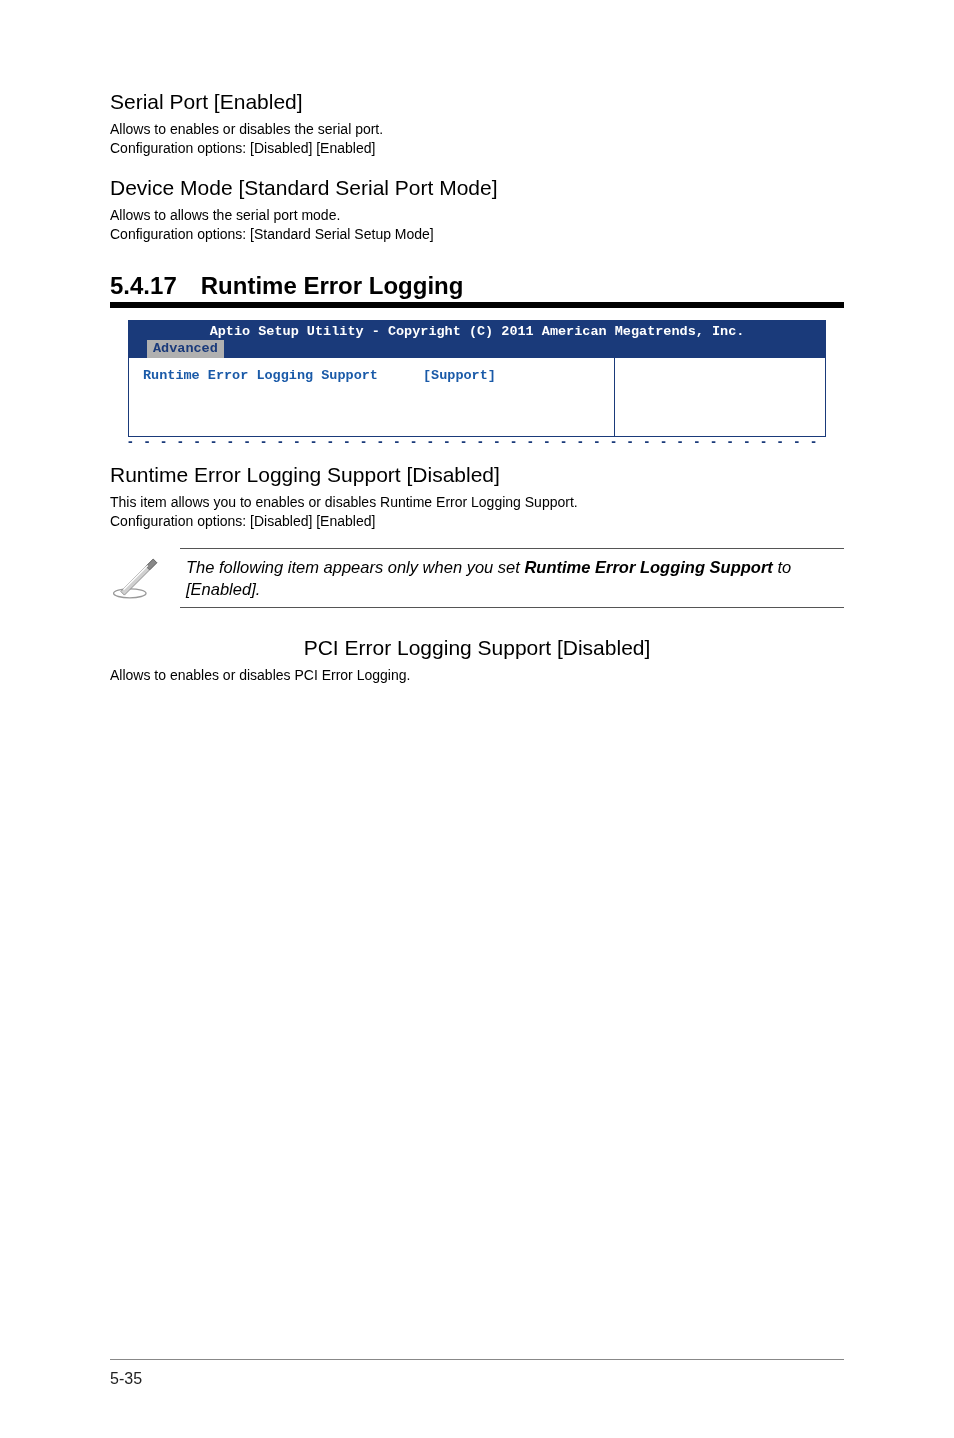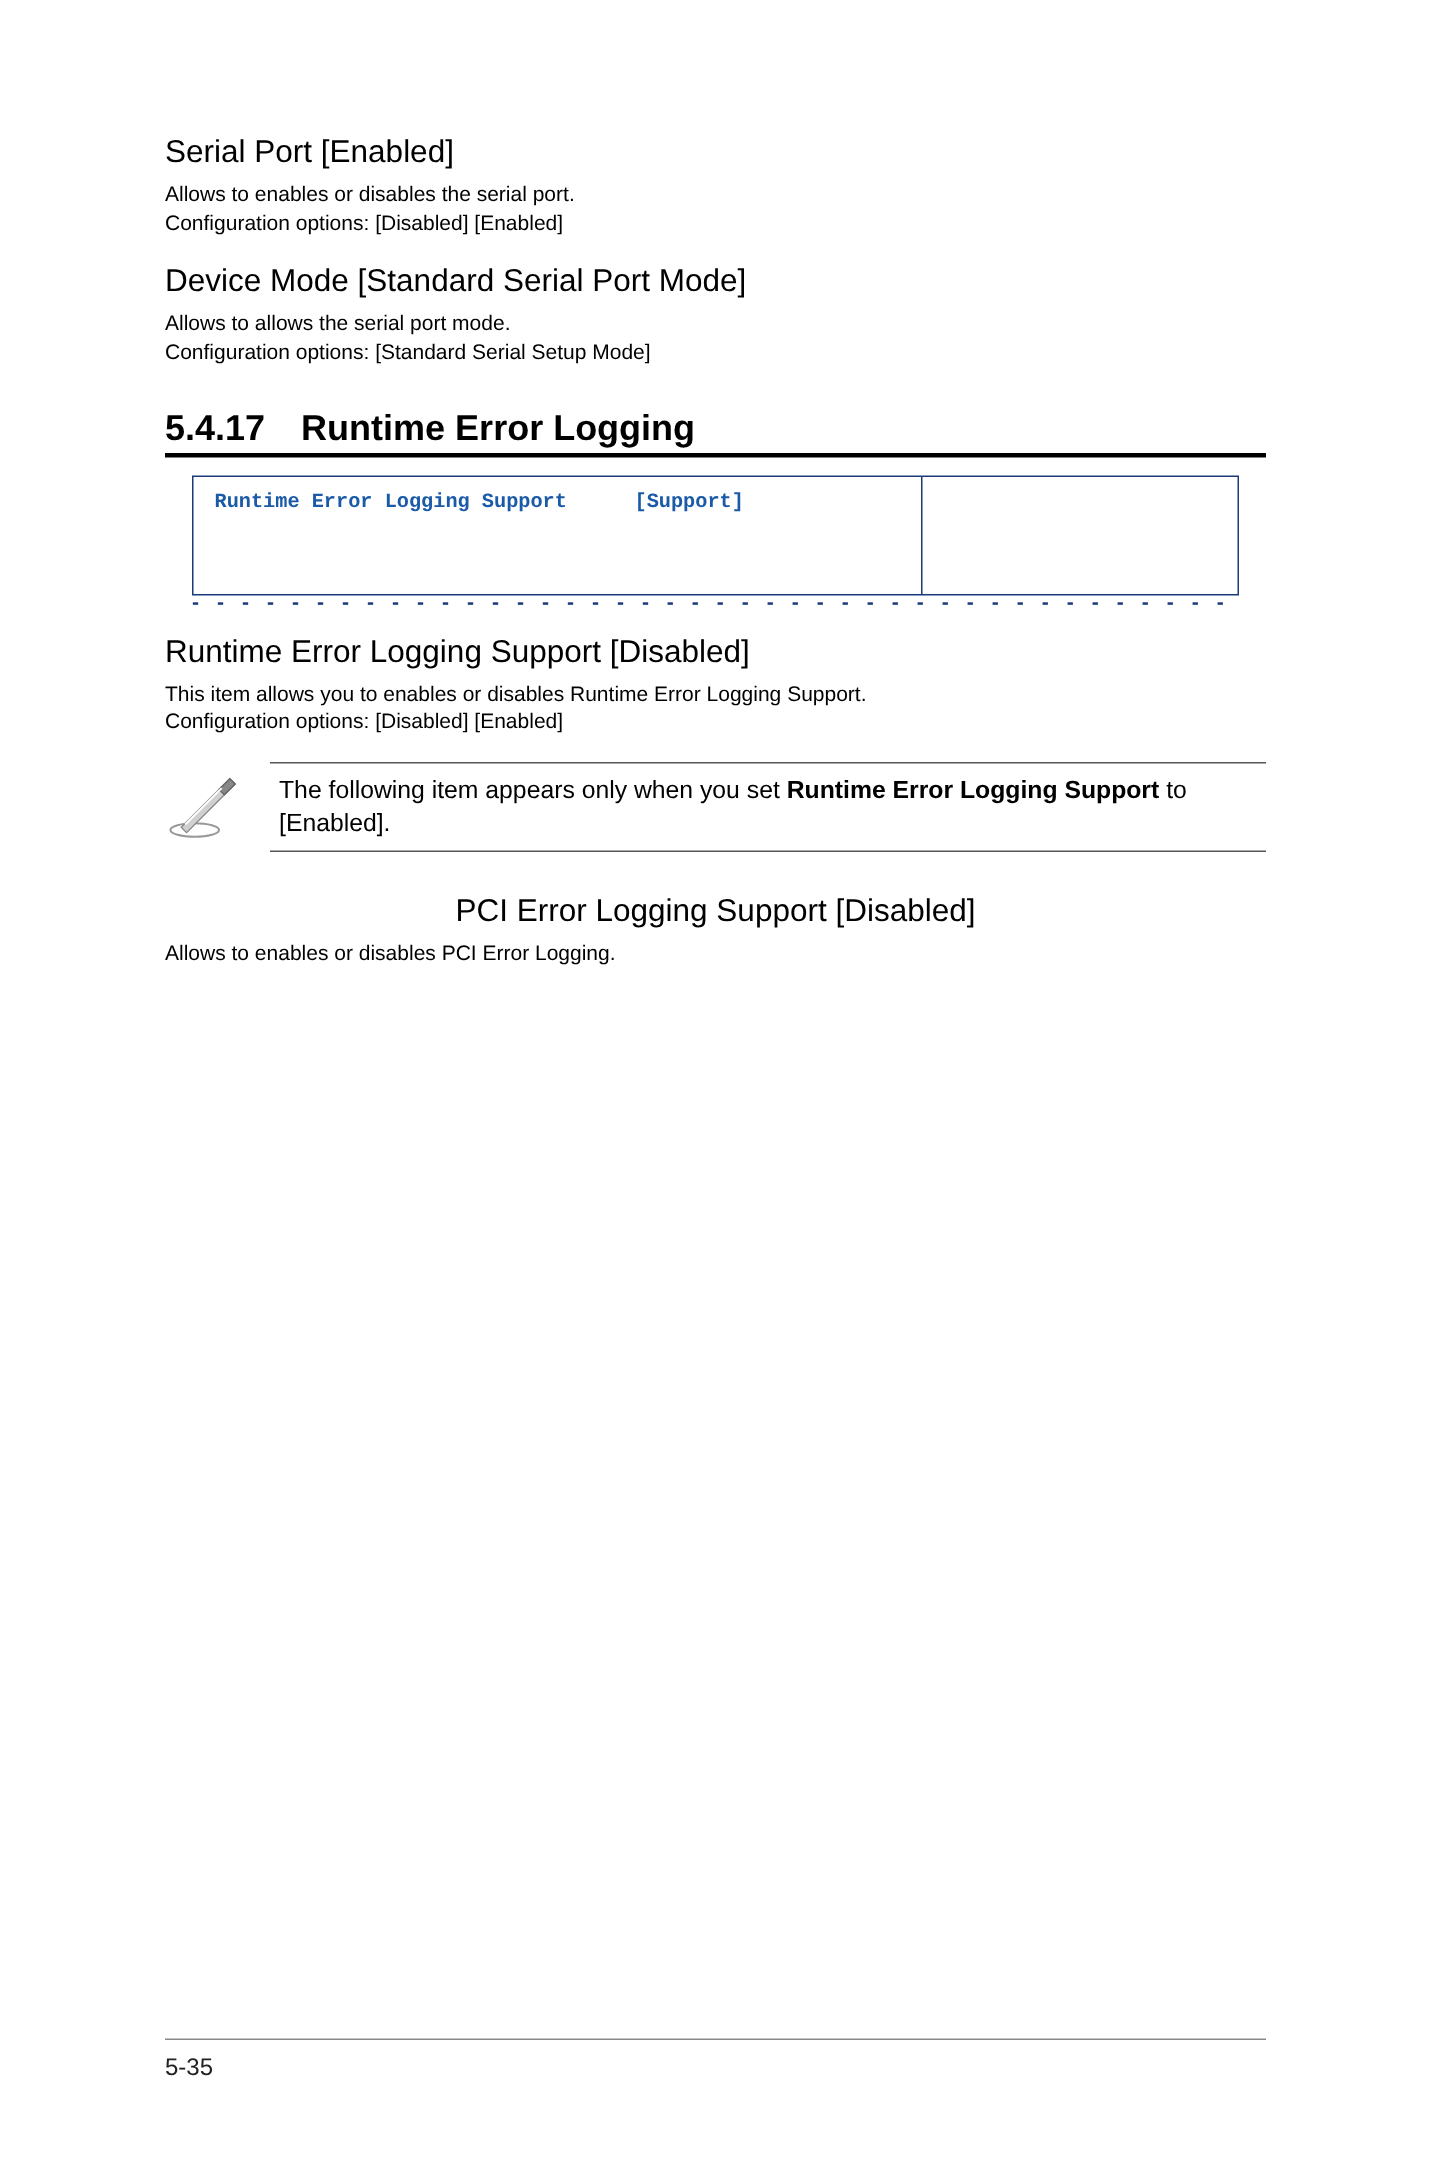--- a/index.html
+++ b/index.html
@@ -30,21 +30,21 @@
       font-size: 24px;
       font-weight: bold;
       margin-top: 28px;
       margin-bottom: 2px;
     }
     .section-number {
       display: inline-block;
       margin-right: 24px;
     }
     .section-underline {
-      border-bottom: 3px solid #000000;
+      border-bottom: 6px solid #000000;
       margin-bottom: 12px;
     }
     .bios-box {
       border: 1px solid #1a3a7a;
       margin: 0 18px 0 18px;
       background: #fff;
     }
     .bios-header {
       background: #1a3a7a;
       color: #fff;
@@ -108,20 +108,21 @@
     .note-hr {
       border: none;
       border-top: 1px solid #555;
       margin-left: 70px;
     }
     .note-row {
       display: flex;
       align-items: center;
       gap: 22px;
       padding: 6px 0;
+      font-style: italic;
     }
     .note-icon {
       width: 54px;
       height: 46px;
       flex-shrink: 0;
     }
     .note-text {
       font-size: 16.5px;
       line-height: 1.35;
     }
@@ -157,20 +158,26 @@
   <span>Configuration options: [Standard Serial Setup Mode]</span>
 </p>
 
 <div class="section-underline">
   <h2 class="section-heading">
     <span class="section-number">5.4.17</span><span>Runtime Error Logging</span>
   </h2>
 </div>
 
 <div class="bios-box">
+  <div class="bios-header">
+    <div class="bios-title-line">Aptio Setup Utility - Copyright (C) 2011 American Megatrends, Inc.</div>
+    <div class="bios-tab-row">
+      <div class="bios-tab">Advanced</div>
+    </div>
+  </div>
   <div class="bios-body">
     <div class="bios-left">
       <div class="bios-row">
         <div class="bios-label">Runtime Error Logging Support</div>
         <div class="bios-value">[Support]</div>
       </div>
     </div>
     <div class="bios-right"></div>
   </div>
 </div>

